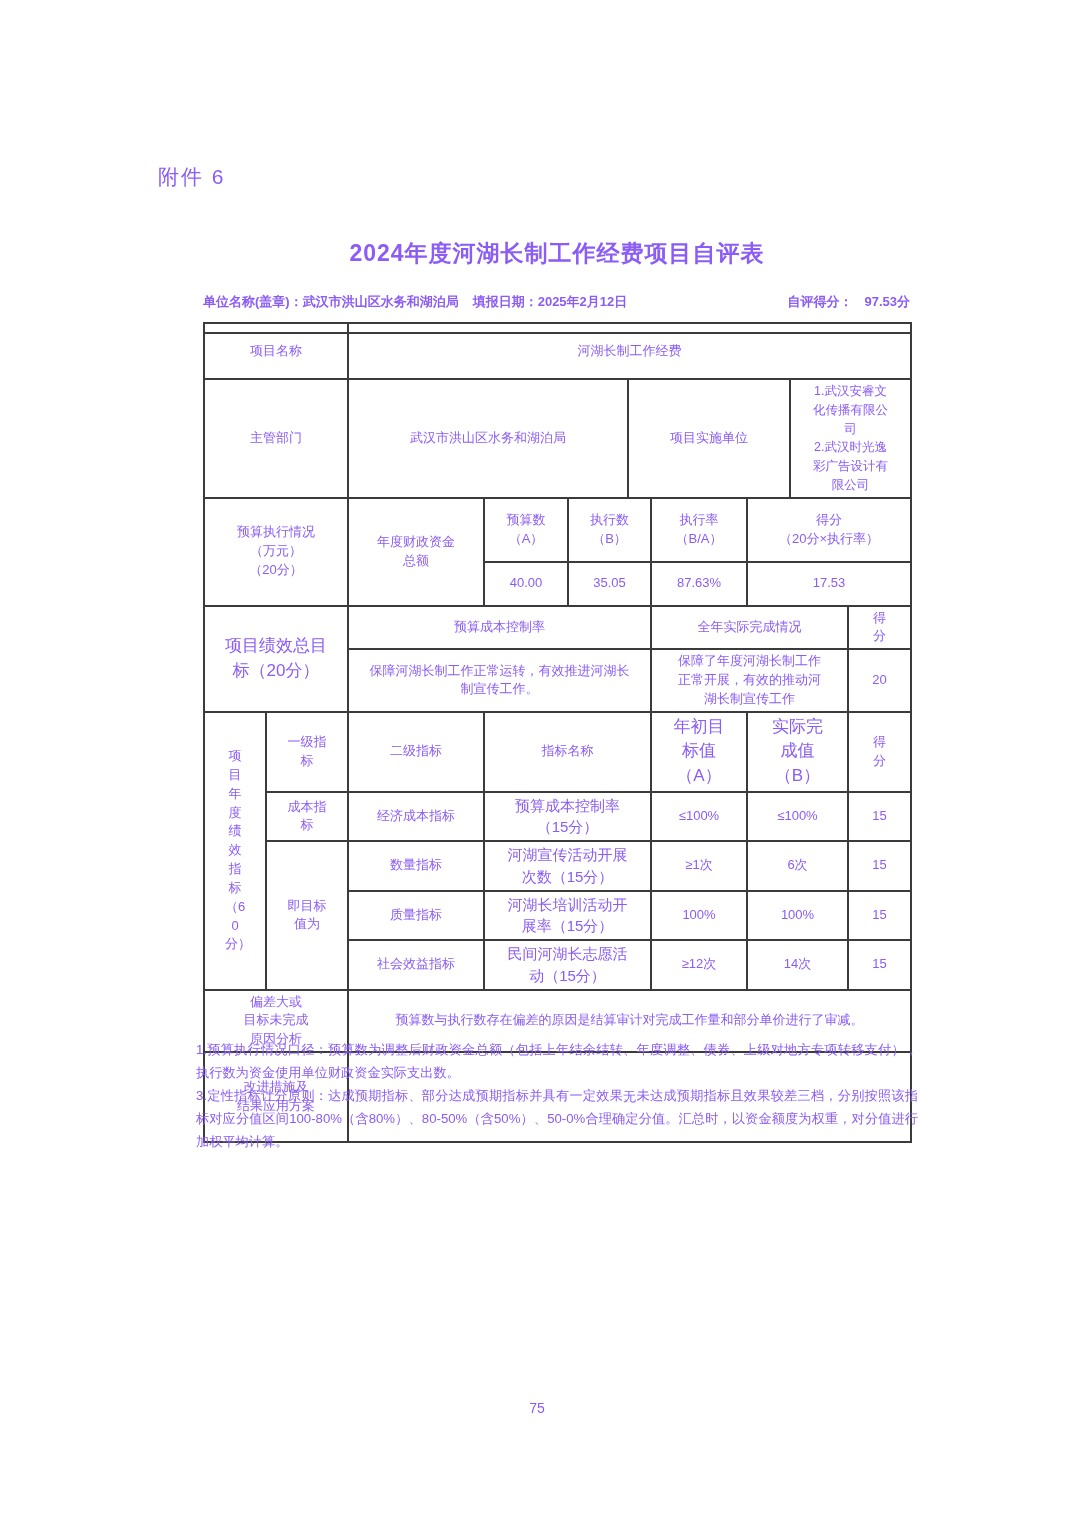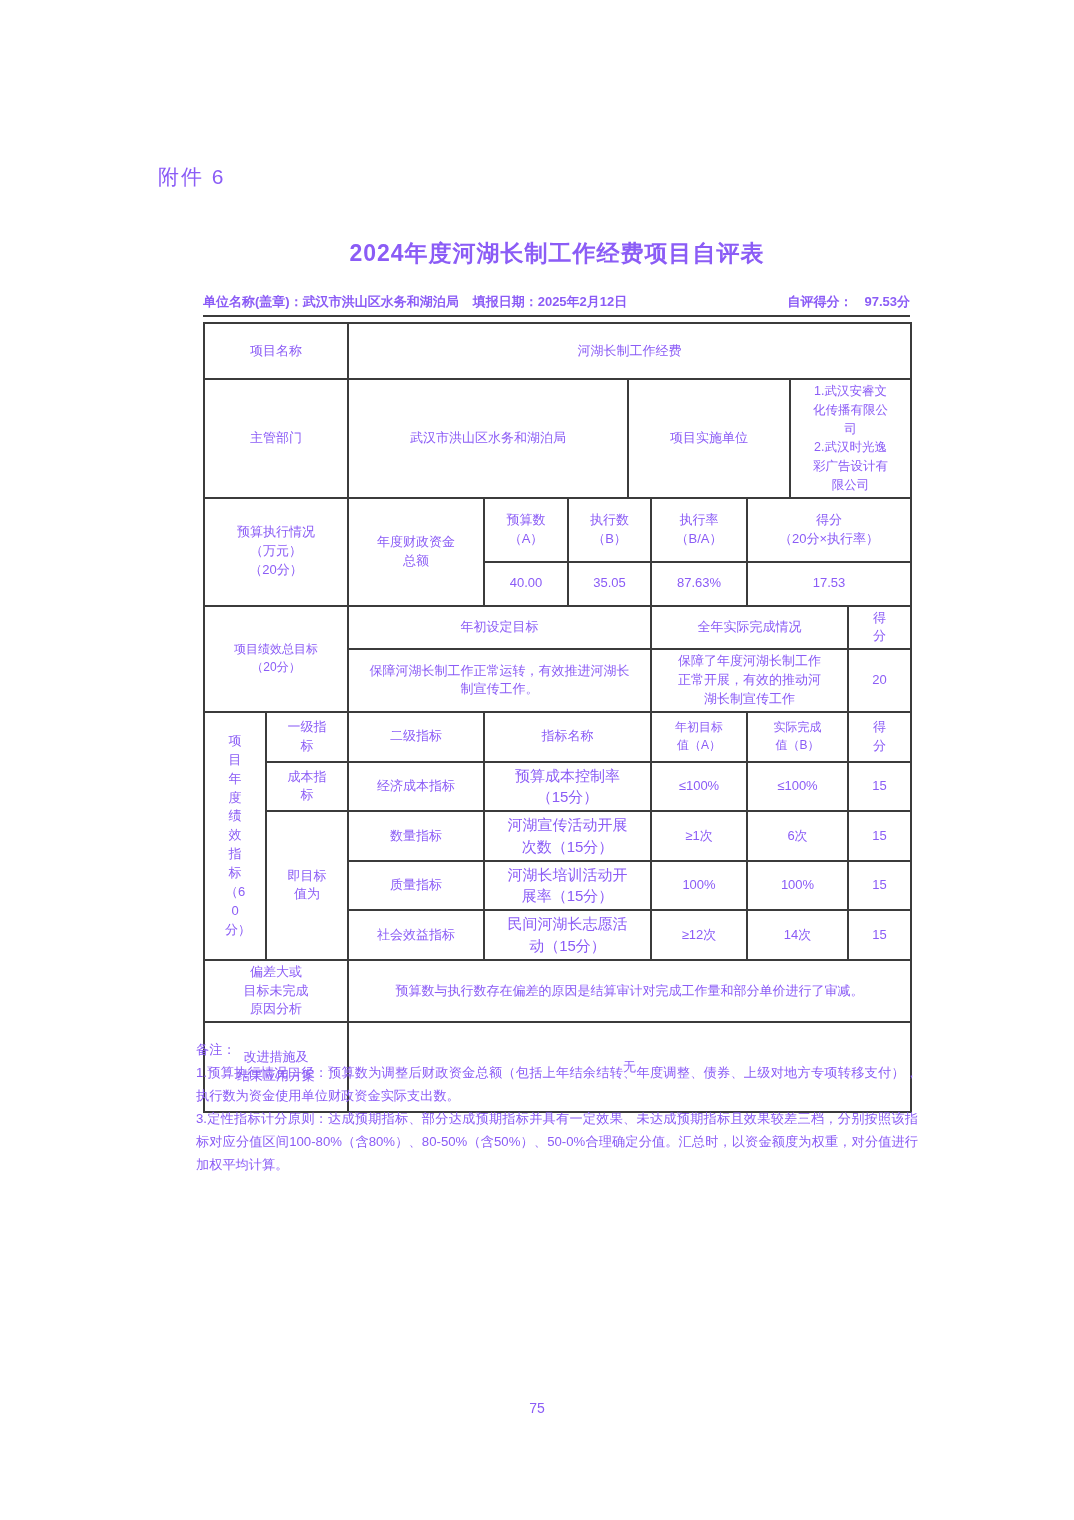--- a/index.html
+++ b/index.html
@@ -6,36 +6,36 @@
   .page{
     position:relative;width:1074px;height:1520px;background:#ffffff;
     font-family:Liberation Sans, sans-serif;color:#8b5cf6;
     margin:0 auto;overflow:hidden;
   }
   .attachment{position:absolute;left:158px;top:163px;font-size:21px;letter-spacing:2px;}
   .doc-title{position:absolute;left:204px;top:238px;width:706px;text-align:center;
     font-size:23px;font-weight:bold;letter-spacing:1px;}
   .head-line{
     position:absolute;left:203px;top:293px;width:707px;display:flex;align-items:flex-end;
-    font-size:13px;font-weight:600;border-bottom:2px solid #3b3b3b;padding-bottom:4px;box-sizing:border-box;
+    font-size:13px;font-weight:600;border-bottom:2px solid #3b3b3b;padding-bottom:21px;box-sizing:border-box;
   }
   .head-line .seg{white-space:nowrap;}
   .head-date{margin-left:14px;}
   .head-score{margin-left:auto;}
   .head-score .gap{display:inline-block;width:12px;}
   table.main{
     position:absolute;left:203px;top:322px;width:707px;border-collapse:collapse;table-layout:fixed;
     font-size:13px;line-height:1.45;
   }
   table.main td{
     border:2px solid #3b3b3b;text-align:center;vertical-align:middle;
     padding:2px 20px;overflow:hidden;word-break:break-all;
   }
   .pl{white-space:pre-line;}
-  .fit12{font-size:12px;}
+  .fit12{font-size:17px;}
   .fit125{font-size:15px;}
   .left{text-align:left;padding-left:8px;padding-right:8px;}
   .companies{font-size:12.5px;line-height:1.5;}
   .notes{
     position:absolute;left:196px;top:1038px;width:722px;font-size:13.2px;line-height:23px;
     text-align:justify;font-weight:500;
   }
   .notes .note-line{margin:0;}
   .page-num{position:absolute;left:0;top:1400px;width:100%;text-align:center;font-size:14px;}
 </style>
@@ -97,21 +97,21 @@
     </tr>
     <tr style="height:44px">
       <td>40.00</td>
       <td colspan="2">35.05</td>
       <td>87.63%</td>
       <td colspan="3">17.53</td>
     </tr>
 
     <tr style="height:41px">
       <td colspan="2" rowspan="2" class="fit12">项目绩效总目标（20分）</td>
-      <td colspan="4">年初设定目标</td>
+      <td colspan="4">预算成本控制率</td>
       <td colspan="3">全年实际完成情况</td>
       <td>得分</td>
     </tr>
     <tr style="height:61px">
       <td colspan="4">保障河湖长制工作正常运转，有效推进河湖长制宣传工作。</td>
       <td colspan="3">保障了年度河湖长制工作正常开展，有效的推动河湖长制宣传工作</td>
       <td>20</td>
     </tr>
 
     <tr style="height:50px">
@@ -169,20 +169,19 @@
 
     <tr style="height:90px">
       <td colspan="2" class="pl">改进措施及
 结果应用方案</td>
       <td colspan="8">无</td>
     </tr>
   </tbody>
     </table>
 
   <div class="notes">
-    <p class="note-line">备注：</p>
     <p class="note-line">1.预算执行情况口径：预算数为调整后财政资金总额（包括上年结余结转、年度调整、债券、上级对地方专项转移支付），执行数为资金使用单位财政资金实际支出数。</p>
     <p class="note-line">3.定性指标计分原则：达成预期指标、部分达成预期指标并具有一定效果、未达成预期指标且效果较差三档，分别按照该指标对应分值区间100-80%（含80%）、80-50%（含50%）、50-0%合理确定分值。汇总时，以资金额度为权重，对分值进行加权平均计算。</p>
   </div>
 
   <div class="page-num">75</div>
 
 </div>
 
 </body></html>

